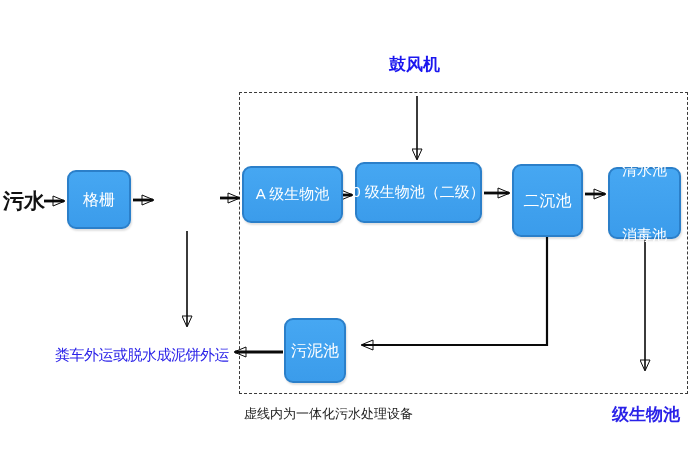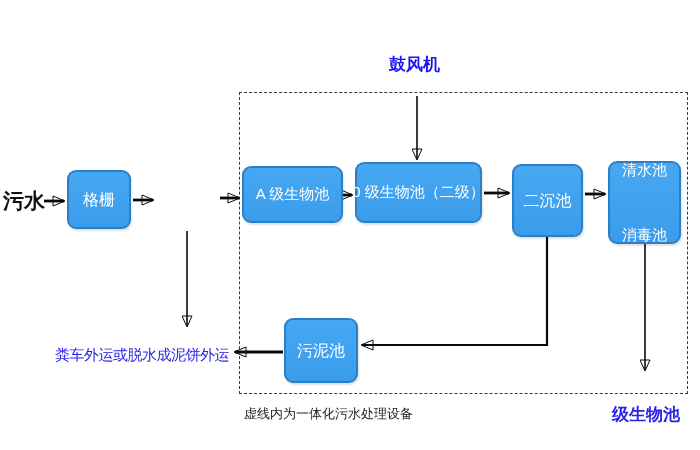--- a/index.html
+++ b/index.html
@@ -53,22 +53,22 @@
     font-size: 16px;
     line-height: 1.25;
     box-shadow: 1px 2px 2px rgba(0,0,0,0.12);
     white-space: nowrap;
   }
   .node-grid      { left: 67px;  top: 170px; width: 64px;  height: 59px; }
   .node-reg       { left: 155px; top: 170px; width: 63px;  height: 59px; }
   .node-abio      { left: 242px; top: 166px; width: 101px;  height: 57px; font-size: 15px; }
   .node-obio      { left: 355px; top: 162px; width: 127px; height: 61px; font-size: 15px; }
   .node-sed       { left: 512px; top: 164px; width: 71px;  height: 73px; }
-  .node-clean     { left: 608px; top: 161px; width: 73px;  height: 83px; font-size: 15px; gap: 46px; }
-  .node-sludge    { left: 284px; top: 318px; width: 74px;  height: 65px; }
+  .node-clean     { left: 608px; top: 167px; width: 73px;  height: 72px; font-size: 15px; gap: 46px; }
+  .node-sludge    { left: 284px; top: 318px; width: 62px;  height: 65px; }
   
   .lbl {
     position: absolute;
     z-index: 3;
     white-space: nowrap;
   }
   .lbl-influent {
     left: 3px; top: 187px;
     font-size: 21px; font-weight: bold; color: #111111;
   }

